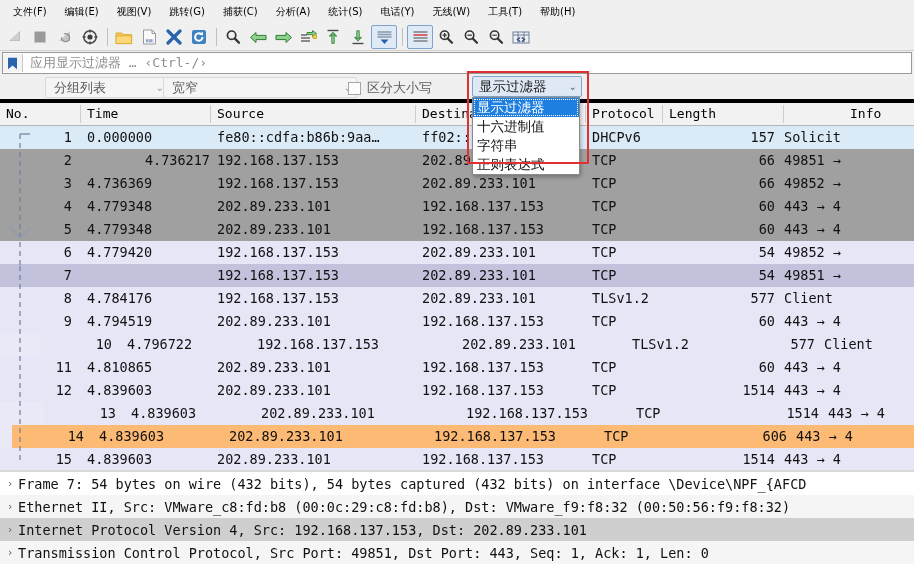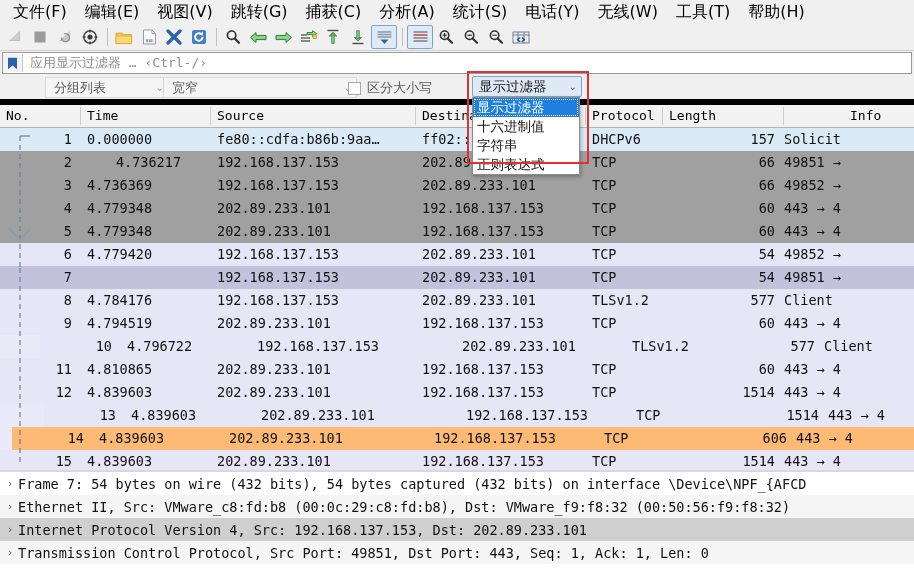--- a/index.html
+++ b/index.html
@@ -7,21 +7,21 @@
     width:914px;height:576px;overflow:hidden;
     background:#f0f0f0;
     font-family:"Liberation Sans","DejaVu Sans",sans-serif;
     font-size:12px;color:#000;
     -webkit-font-smoothing:none;
   }
   .app{width:914px;height:576px;position:relative;display:flex;flex-direction:column;background:#f0f0f0;}
 
   
   .menubar{height:24px;background:#f0f0f0;display:flex;align-items:center;padding-left:4px;flex:0 0 auto;}
-  .menu-item{padding:3px 9px;font-size:16px;font-family:"DejaVu Sans",sans-serif;color:#000;white-space:nowrap;line-height:16px;}
+  .menu-item{padding:3px 9px;font-size:10px;font-family:"DejaVu Sans",sans-serif;color:#000;white-space:nowrap;line-height:16px;}
 
   
   .toolbar{height:26px;background:#f0f0f0;display:flex;align-items:center;padding-left:3px;flex:0 0 auto;
            border-bottom:1px solid #d4d0c8;}
   .tb{width:24px;height:22px;display:flex;align-items:center;justify-content:center;margin-right:1px;position:relative;}
   .tb.framed{border:1px solid #7da2ce;background:#dfeaf7;border-radius:2px;}
   .tb-sep{width:1px;height:18px;background:#c0c0c0;margin:0 4px;}
 
   
   .filterbar{height:24px;background:#f0f0f0;display:flex;align-items:center;padding:0 2px;flex:0 0 auto;}
@@ -35,21 +35,21 @@
   .findbar{height:24px;background:#f0f0f0;display:flex;align-items:center;flex:0 0 auto;position:relative;}
   .combo{height:19px;background:#f5f5f5;border:1px solid #d8d8d8;border-radius:1px;display:flex;
          align-items:center;justify-content:space-between;padding:0 4px 0 8px;color:#5a5a5a;font-size:13px;
          font-family:"DejaVu Sans",sans-serif;}
   .combo .chev{color:#9a9a9a;font-size:10px;margin-left:6px;}
   .cbx{width:11px;height:11px;border:1px solid #a6a6a6;background:#fcfcfc;margin-right:6px;}
   .cbx-label{color:#5c5c5c;font-size:13px;font-family:"DejaVu Sans",sans-serif;}
 
   
   .packetpane{flex:0 0 auto;background:#fff;position:relative;overflow:hidden;}
-  .colhead{height:22px;background:#f2f2f2;border-top:6px solid #000000;border-bottom:1px solid #b4b4b4;
+  .colhead{height:22px;background:#f2f2f2;border-top:4px solid #000000;border-bottom:1px solid #b4b4b4;
            position:relative;}
   .colhead .ch{position:absolute;top:0;height:22px;line-height:22px;font-family:"DejaVu Sans Mono",monospace;
                font-size:13px;color:#000;padding-left:6px;box-sizing:border-box;}
   .colhead .chsep{position:absolute;top:2px;width:1px;height:18px;background:#cdcdcd;}
 
   .rows{position:relative;background:#eae9f7;}
   .row{height:23px;position:relative;}
   .row .c{position:absolute;top:0;height:23px;line-height:23px;font-family:"DejaVu Sans Mono",monospace;
           font-size:13.5px;color:#111;white-space:nowrap;overflow:hidden;box-sizing:border-box;}
   .c-no{text-align:right;}
@@ -283,21 +283,21 @@
           <div class="c c-no" style="left: 0px; width: 80px; text-align: right; padding-right: 8px;">1</div>
           <div class="c c-time" style="left: 81px; width: 129px; text-align: left; padding-left: 6px;">0.000000</div>
           <div class="c c-source" style="left: 211px; width: 204px; text-align: left; padding-left: 6px;">fe80::cdfa:b86b:9aa…</div>
           <div class="c c-destination" style="left: 416px; width: 169px; text-align: left; padding-left: 6px;">ff02::1:2</div>
           <div class="c c-protocol" style="left: 586px; width: 76px; text-align: left; padding-left: 6px;">DHCPv6</div>
           <div class="c c-length" style="left: 663px; width: 120px; text-align: right; padding-right: 8px;">157</div>
           <div class="c c-info" style="left: 784px; width: 130px; text-align: left; padding-left: 0px;">Solicit</div>
         </div>
         <div class="row" style="background: rgb(160, 160, 160); top: 23px; position: absolute; left: 0px; right: 0px;">
           <div class="c c-no" style="left: 0px; width: 80px; text-align: right; padding-right: 8px;">2</div>
-          <div class="c c-time" style="left: 81px; width: 129px; text-align: center; padding-left: 6px;">4.736217</div>
+          <div class="c c-time" style="left: 81px; width: 129px; text-align: right; padding-left: 6px;">4.736217</div>
           <div class="c c-source" style="left: 211px; width: 204px; text-align: left; padding-left: 6px;">192.168.137.153</div>
           <div class="c c-destination" style="left: 416px; width: 169px; text-align: left; padding-left: 6px;">202.89.233.101</div>
           <div class="c c-protocol" style="left: 586px; width: 76px; text-align: left; padding-left: 6px;">TCP</div>
           <div class="c c-length" style="left: 663px; width: 120px; text-align: right; padding-right: 8px;">66</div>
           <div class="c c-info" style="left: 784px; width: 130px; text-align: left; padding-left: 0px;">49851 →</div>
         </div>
         <div class="row" style="background: rgb(160, 160, 160); top: 46px; position: absolute; left: 0px; right: 0px;">
           <div class="c c-no" style="left: 0px; width: 80px; text-align: right; padding-right: 8px;">3</div>
           <div class="c c-time" style="left: 81px; width: 129px; text-align: left; padding-left: 6px;">4.736369</div>
           <div class="c c-source" style="left: 211px; width: 204px; text-align: left; padding-left: 6px;">192.168.137.153</div>

